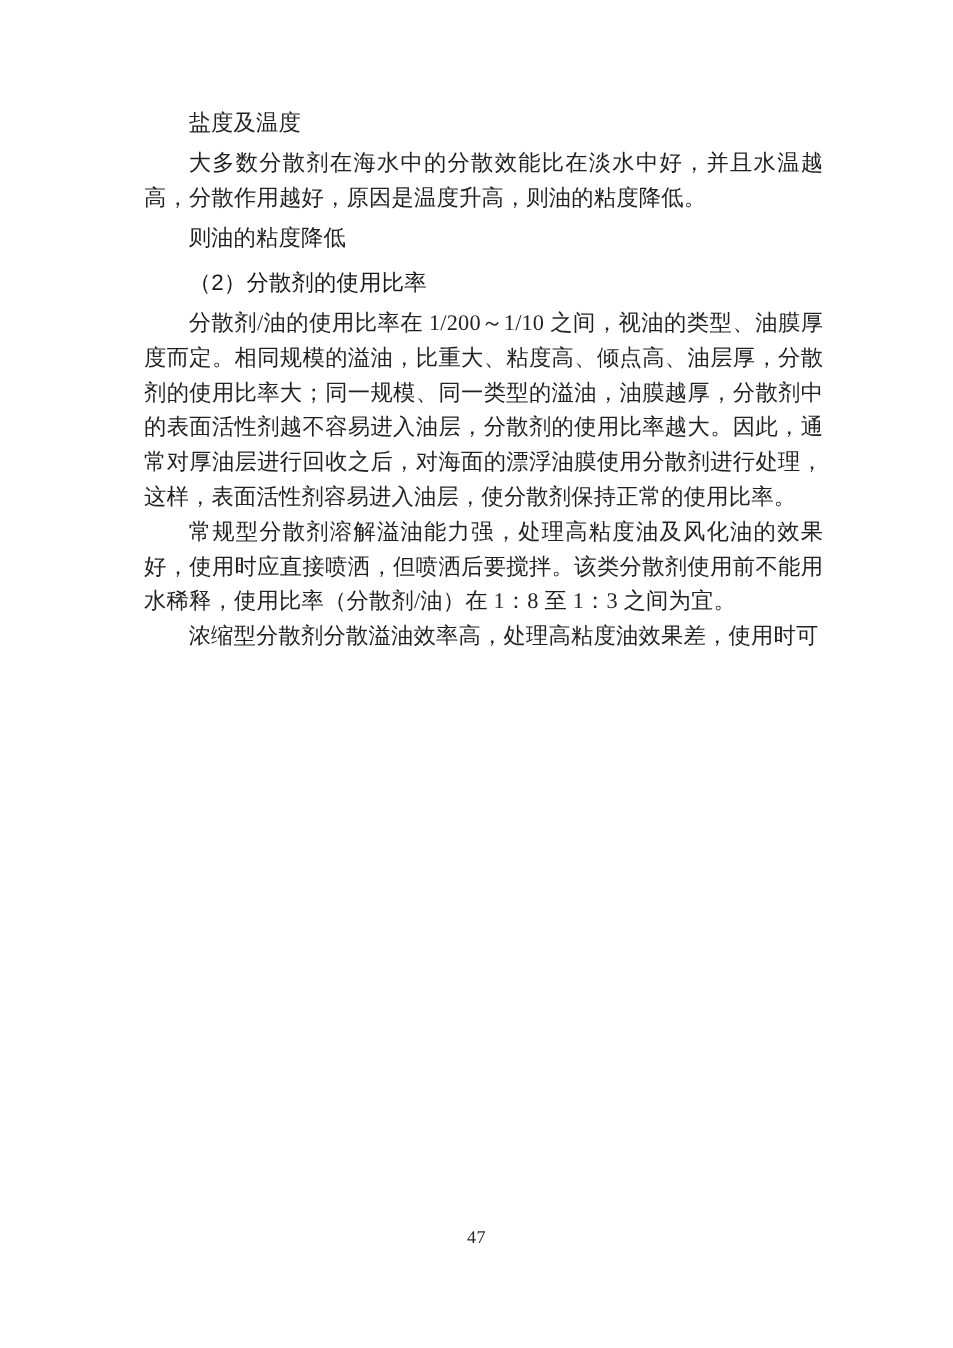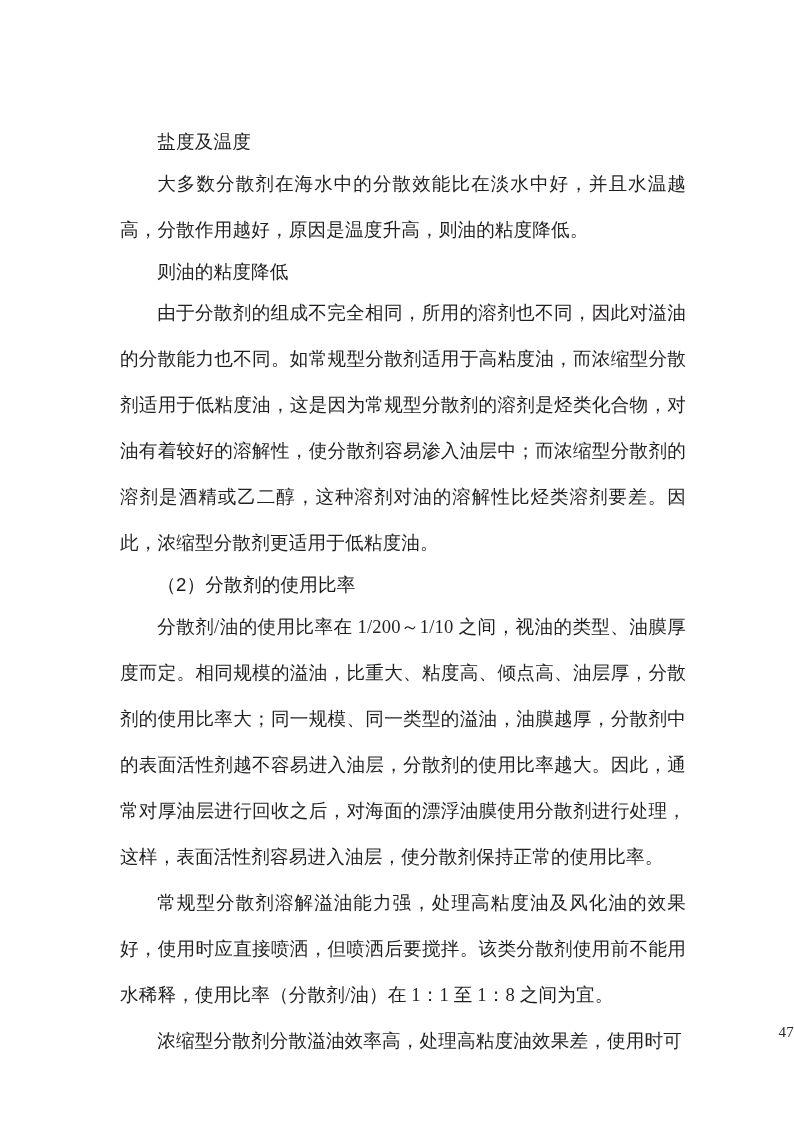--- a/index.html
+++ b/index.html
@@ -14,26 +14,25 @@
     height: 1123px;
     background: #ffffff;
     overflow: hidden;
     box-sizing: border-box;
   }
   .content {
     position: absolute;
     left: 120px;
     top: 84px;
     width: 566px;
-    margin-top: 39px;
   }
   .para {
     font-family: "Liberation Serif", "DejaVu Serif", serif;
     font-size: 18.6px;
-    line-height: 46px;
+    line-height: 29px;
     color: #221f1f;
     text-align: justify;
     text-justify: inter-character;
     text-indent: 37.2px;
     margin: 0;
     letter-spacing: 0.15px;
     word-break: break-all;
   }
   .subhead {
     font-family: "Liberation Serif", "DejaVu Serif", serif;
@@ -52,35 +51,34 @@
     color: #1a1818;
     text-indent: 37.2px;
     margin: 0;
     letter-spacing: 0.2px;
   }
   .page-number {
     position: absolute;
     left: 0;
     top: 1024px;
     width: 794px;
-    text-align: right;
+    text-align: center;
     font-family: "Liberation Serif", "DejaVu Serif", serif;
     font-size: 15px;
     color: #2a2727;
     letter-spacing: 0.3px;
   }
 </style>
 </head>
 <body>
 
 <div class="page">
   <div class="content" id="content-root">
       <p class="subhead">盐度及温度</p>
       <p class="para">大多数分散剂在海水中的分散效能比在淡水中好，并且水温越高，分散作用越好，原因是温度升高，则油的粘度降低。</p>
       <p class="subhead">则油的粘度降低</p>
-      <p class="para">由于分散剂的组成不完全相同，所用的溶剂也不同，因此对溢油的分散能力也不同。如常规型分散剂适用于高粘度油，而浓缩型分散剂适用于低粘度油，这是因为常规型分散剂的溶剂是烃类化合物，对油有着较好的溶解性，使分散剂容易渗入油层中；而浓缩型分散剂的溶剂是酒精或乙二醇，这种溶剂对油的溶解性比烃类溶剂要差。因此，浓缩型分散剂更适用于低粘度油。</p>
       <p class="section-heading">（2）分散剂的使用比率</p>
       <p class="para">分散剂/油的使用比率在 1/200～1/10 之间，视油的类型、油膜厚度而定。相同规模的溢油，比重大、粘度高、倾点高、油层厚，分散剂的使用比率大；同一规模、同一类型的溢油，油膜越厚，分散剂中的表面活性剂越不容易进入油层，分散剂的使用比率越大。因此，通常对厚油层进行回收之后，对海面的漂浮油膜使用分散剂进行处理，这样，表面活性剂容易进入油层，使分散剂保持正常的使用比率。</p>
-      <p class="para">常规型分散剂溶解溢油能力强，处理高粘度油及风化油的效果好，使用时应直接喷洒，但喷洒后要搅拌。该类分散剂使用前不能用水稀释，使用比率（分散剂/油）在 1：1 至 1：8 之间为宜。</p>
+      <p class="para">常规型分散剂溶解溢油能力强，处理高粘度油及风化油的效果好，使用时应直接喷洒，但喷洒后要搅拌。该类分散剂使用前不能用水稀释，使用比率（分散剂/油）在 1：8 至 1：3 之间为宜。</p>
       <p class="para">浓缩型分散剂分散溢油效率高，处理高粘度油效果差，使用时可</p>
     </div>
   <div class="page-number">47</div>
 </div>
 
 </body></html>

